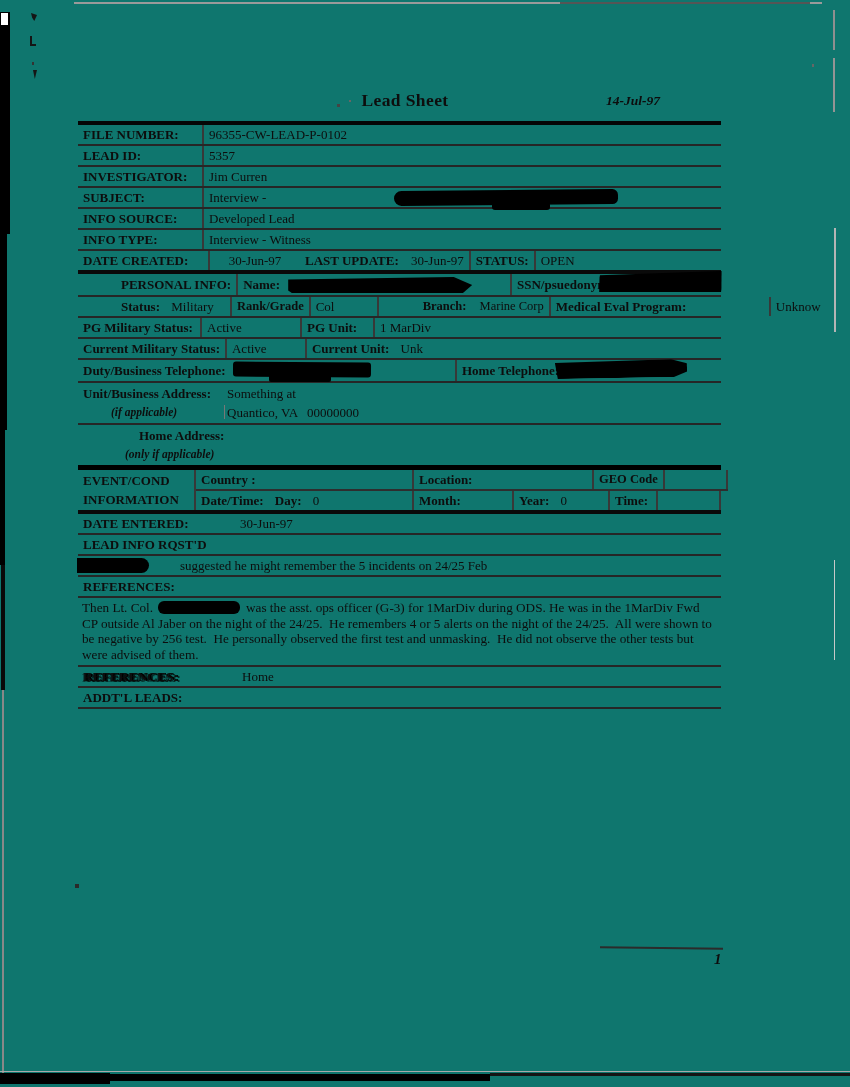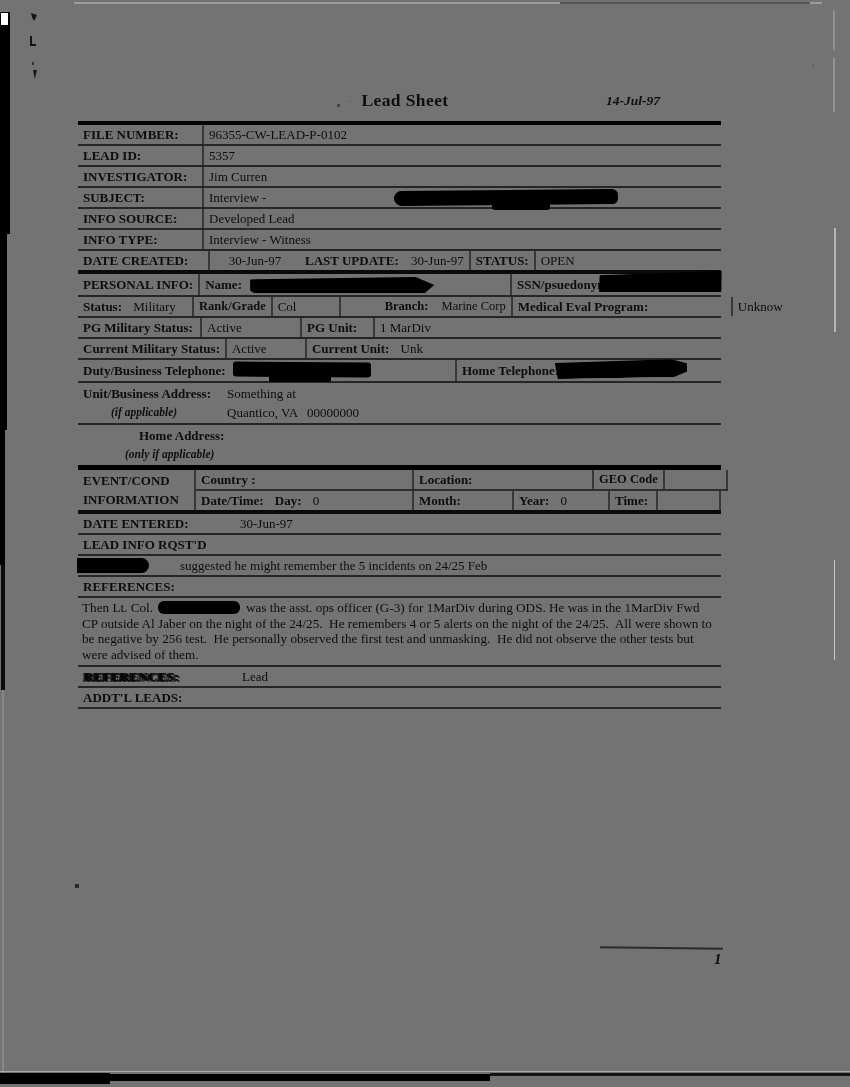--- a/index.html
+++ b/index.html
@@ -1,18 +1,18 @@
 <!DOCTYPE html>
 <html><head>
 <meta charset="utf-8">
 <style>
   * { margin:0; padding:0; box-sizing:border-box; }
   html,body { background:#fff; }
   .sheet {
-    position:relative; width:850px; height:1087px; background:#737373;
+    position:relative; width:850px; height:1087px; background:#0f766e;
     font-family:"Liberation Serif","DejaVu Serif",serif; color:#0d0d0d; overflow:hidden;
   }
   
   .art { position:absolute; background:#000; }
   .leftbar1 { left:0; top:12px; width:10px; height:222px; }
   .leftnotch { left:1px; top:13px; width:7px; height:12px; background:#fff; }
   .leftbar2 { left:0; top:234px; width:7px; height:196px; }
   .leftbar3 { left:0; top:430px; width:5px; height:135px; }
   .leftbar4 { left:1px; top:565px; width:4px; height:125px; background:#0a0a0a; }
   .leftbar5 { left:2px; top:690px; width:2px; height:385px; background:#888; }
@@ -52,21 +52,21 @@
   .vr   { border-right:2px solid #383838; }
   .fill { flex:1 1 auto; }
   .sep4 { border-bottom:4px solid #0a0a0a; }
   .sep5 { border-bottom:5px solid #000; }
   .two-line { line-height:19px; padding-top:1px; padding-bottom:1px; }
   .note { font-style:italic; font-weight:700; font-size:11.5px; }
   .smudge { text-shadow:1.5px 0 #000, 3px .5px rgba(0,0,0,.65), -1px .5px rgba(0,0,0,.5); letter-spacing:.3px; }
   
   .w124{flex:0 0 124px;} .w130{flex:0 0 130px;} .w92{flex:0 0 92px; text-align:center;}
   .w106{flex:0 0 106px;} .w62{flex:0 0 62px; text-align:right;} .w64{flex:0 0 64px;}
-  .w114{flex:0 0 114px;} .w211{flex:0 0 211px;} .w68{flex:0 0 68px;} .w112{flex:0 0 112px;}
+  .w114{flex:0 0 114px;margin-left:38px;} .w211{flex:0 0 211px;} .w68{flex:0 0 68px;} .w112{flex:0 0 112px;}
   .w220{flex:0 0 220px;} .w122{flex:0 0 122px;} .w100{flex:0 0 100px;} .w73{flex:0 0 73px;}
   .w142{flex:0 0 142px;} .w80{flex:0 0 80px;} .w144{flex:0 0 144px;} .w266{flex:0 0 266px;}
   .w118{flex:0 0 118px;} .w216{flex:0 0 216px;} .w180{flex:0 0 180px;} .w96{flex:0 0 96px;}
   .w48{flex:0 0 48px;} .w65{flex:0 0 65px;} .w140{flex:0 0 140px;}
   .gap8 { margin-left:8px; } .gap10 { margin-left:10px; }
   .ind22 { padding-left:22px; } .ind24 { padding-left:24px; }
   
   .redact { position:absolute; background:#000; }
   .red-subject  { left:190px; top:2px; width:224px; height:15px; border-radius:8px 6px 6px 8px; transform:rotate(-.5deg); }
   .red-subject2 { left:288px; top:14px; width:58px; height:8px; border-radius:3px; z-index:2; }
@@ -295,21 +295,21 @@
     </div>
 
     <div class="row">
       <div class="narr">
         <span>Then Lt. Col.</span><span class="red-inline"></span><span class="pre">was the asst. ops officer (G-3) for 1MarDiv during ODS. He was in the 1MarDiv Fwd CP outside Al Jaber on the night of the 24/25.  He remembers 4 or 5 alerts on the night of the 24/25.  All were shown to be negative by 256 test.  He personally observed the first test and unmasking.  He did not observe the other tests but were advised of them.</span>
       </div>
     </div>
 
     <div class="row">
       <div class="cell lbl w140 smudge">REFERENCES:</div>
-      <div class="cell fill ind24">Lead</div>
+      <div class="cell fill ind24">Home</div>
     </div>
 
     <div class="row" style="min-height:21px;">
       <div class="cell lbl fill">ADDT'L LEADS:</div>
     </div>
 
   </div>
 </div>
 
 </body></html>

